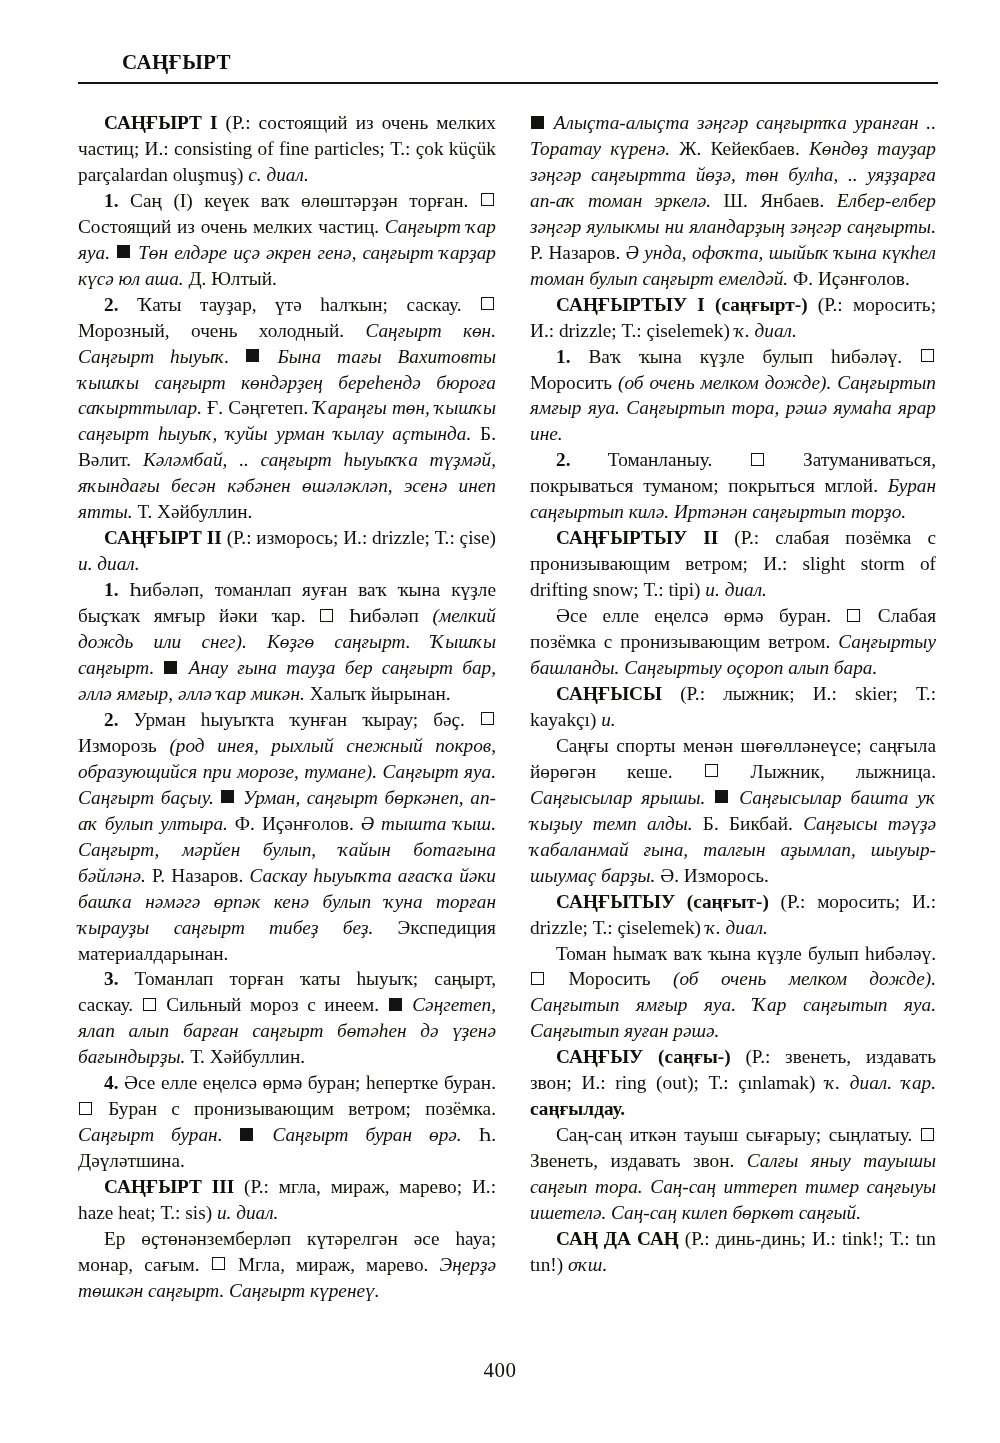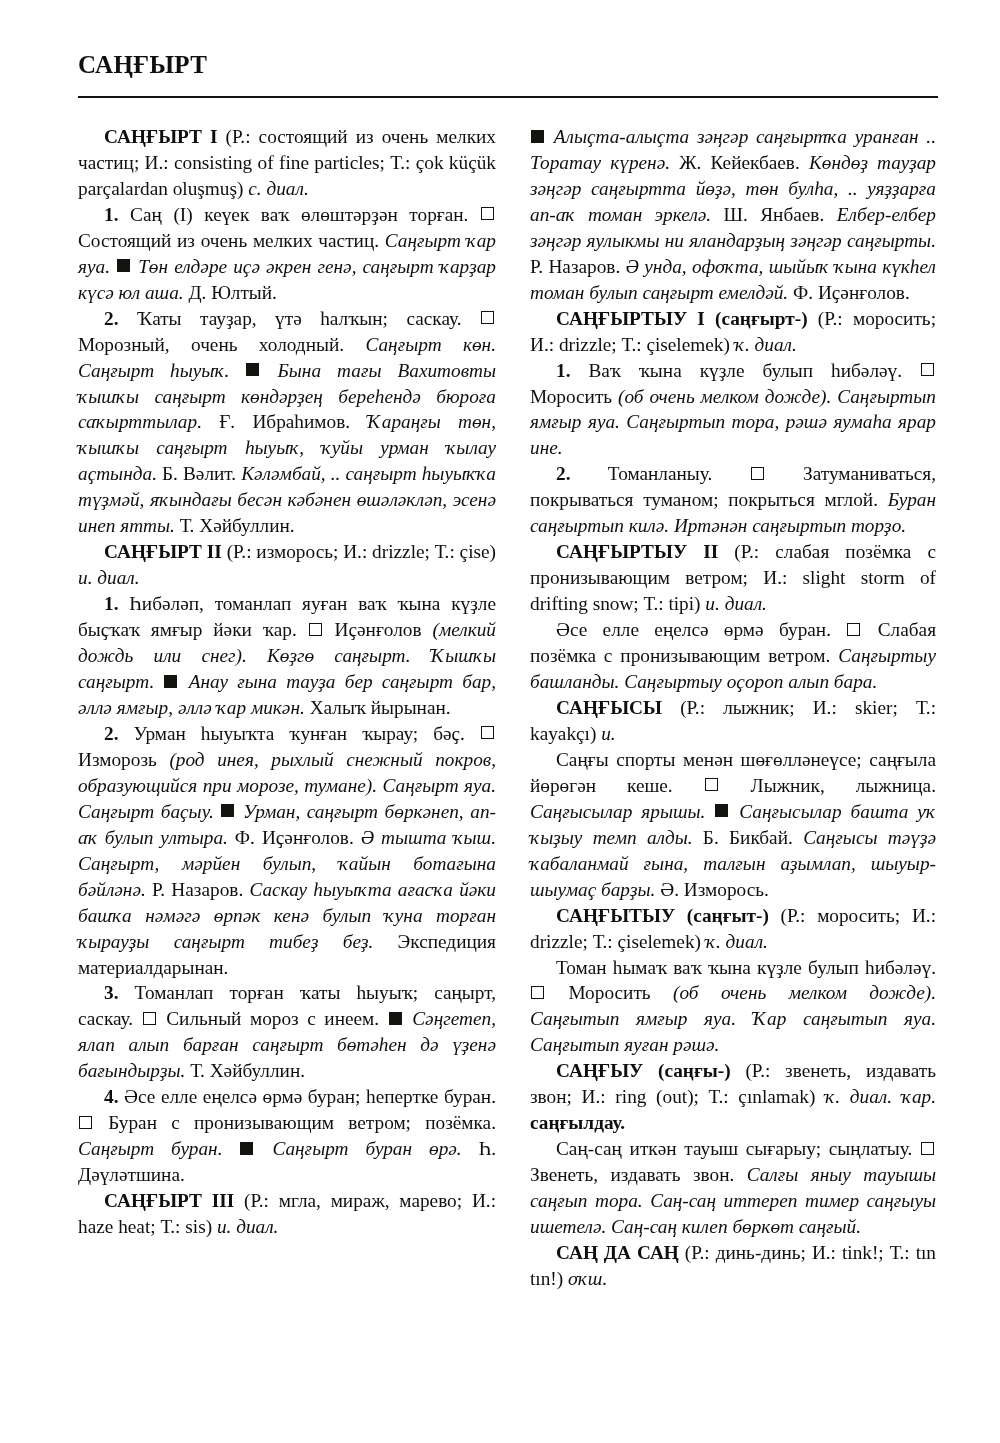--- a/index.html
+++ b/index.html
@@ -21,25 +21,26 @@
     position: absolute;
     left: 0; top: 0;
     width: 1000px;
     height: 1443px;
     box-sizing: border-box;
     padding: 52px 62px 0 78px;
   }
 
   
   .running-head {
-    font-size: 25px;
+    font-size: 21px;
     font-weight: bold;
     letter-spacing: 0.3px;
     line-height: 1;
-    padding-bottom: 19px;
+    padding-bottom: 9px;
+    margin-left: 44px;
   }
   .head-rule {
     border-top: 2.1px solid #15130f;
     margin: 0 0 26px 0;
     height: 0;
     font-size: 0;
     line-height: 0;
   }
 
   
@@ -133,38 +134,38 @@
       </p>
 
       <p class="entry indent">
         <span class="sense-num">2.</span> 
         <span>Ҡаты тауҙар, үтә һалҡын; саскау.</span> 
         <span class="sq-open"></span> 
         <span>Морозный, очень холодный.</span> 
         <span class="it">Саңғырт көн. Саңғырт һыуыҡ.</span> 
         <span class="sq-fill"></span> 
         <span class="it">Бына тағы Вахитовты ҡышҡы саңғырт көндәрҙең береһендә бюроға саҡырттылар.</span> 
-        <span class="rm">Ғ. Ибраһимов.</span> 
+        <span class="rm">Ғ. Сәңгетеп.</span> 
         <span class="it">Ҡараңғы төн, ҡышҡы саңғырт һыуыҡ, ҡуйы урман ҡылау аҫтында.</span> 
         <span class="rm">Б. Вәлит.</span> 
         <span class="it">Кәләмбай, .. саңғырт һыуыҡҡа түҙмәй, яҡындағы бесән кәбәнен өшәләкләп, эсенә инеп ятты.</span> 
         <span class="rm">Т. Хәйбуллин.</span>
       </p>
 
       <p class="entry indent">
         <span class="hw">САҢҒЫРТ II</span> 
         <span class="rm">(Р.: изморось; И.: drizzle; Т.: çise)</span> 
         <span class="it">и. диал.</span>
       </p>
 
       <p class="entry indent">
         <span class="sense-num">1.</span> 
         <span>Һибәләп, томанлап яуған ваҡ ҡына күҙле быҫҡаҡ ямғыр йәки ҡар.</span> 
         <span class="sq-open"></span> 
-        <span>Иҫәнғолов</span> 
+        <span>Һибәләп</span> 
         <span class="it">(мелкий дождь или снег).</span> 
         <span class="it">Көҙгө саңғырт. Ҡышҡы саңғырт.</span> 
         <span class="sq-fill"></span> 
         <span class="it">Анау ғына тауҙа бер саңғырт бар, әллә ямғыр, әллә ҡар микән.</span> 
         <span class="rm">Халыҡ йырынан.</span>
       </p>
 
       <p class="entry indent">
         <span class="sense-num">2.</span> 
         <span>Урман һыуыҡта ҡунған ҡырау; бәҫ.</span> 
@@ -201,20 +202,26 @@
         <span class="it">Саңғырт буран өрә.</span> 
         <span class="rm">Һ. Дәүләтшина.</span>
       </p>
 
       <p class="entry indent">
         <span class="hw">САҢҒЫРТ III</span> 
         <span class="rm">(Р.: мгла, мираж, марево; И.: haze heat; Т.: sis)</span> 
         <span class="it">и. диал.</span>
       </p>
 
+      <p class="entry indent">
+        <span>Ер өҫтөнәнземберләп күтәрелгән әсе һауа; монар, сағым.</span> 
+        <span class="sq-open"></span> 
+        <span>Мгла, мираж, марево.</span> 
+        <span class="it">Эңерҙә төшкән саңғырт. Саңғырт күренеү.</span>
+      </p>
 
     </div>
 
     <div class="col right">
 
       <p class="entry noindent">
         <span class="sq-fill"></span> 
         <span class="it">Алыҫта-алыҫта зәңгәр саңғыртҡа уранған .. Торатау күренә.</span> 
         <span class="rm">Ж. Кейекбаев.</span> 
         <span class="it">Көндөҙ тауҙар зәңгәр саңғыртта йөҙә, төн булһа, .. уяҙҙарға ап-аҡ томан эркелә.</span> 
@@ -312,13 +319,14 @@
 
       <p class="entry indent">
         <span class="hw">САҢ ДА САҢ</span> 
         <span class="rm">(Р.: динь-динь; И.: tink!; Т.: tın tın!)</span> 
         <span class="it">оҡш.</span>
       </p>
 
     </div>
   </div>
 
+  <div class="folio">400</div>
 </div>
 
 </body></html>

